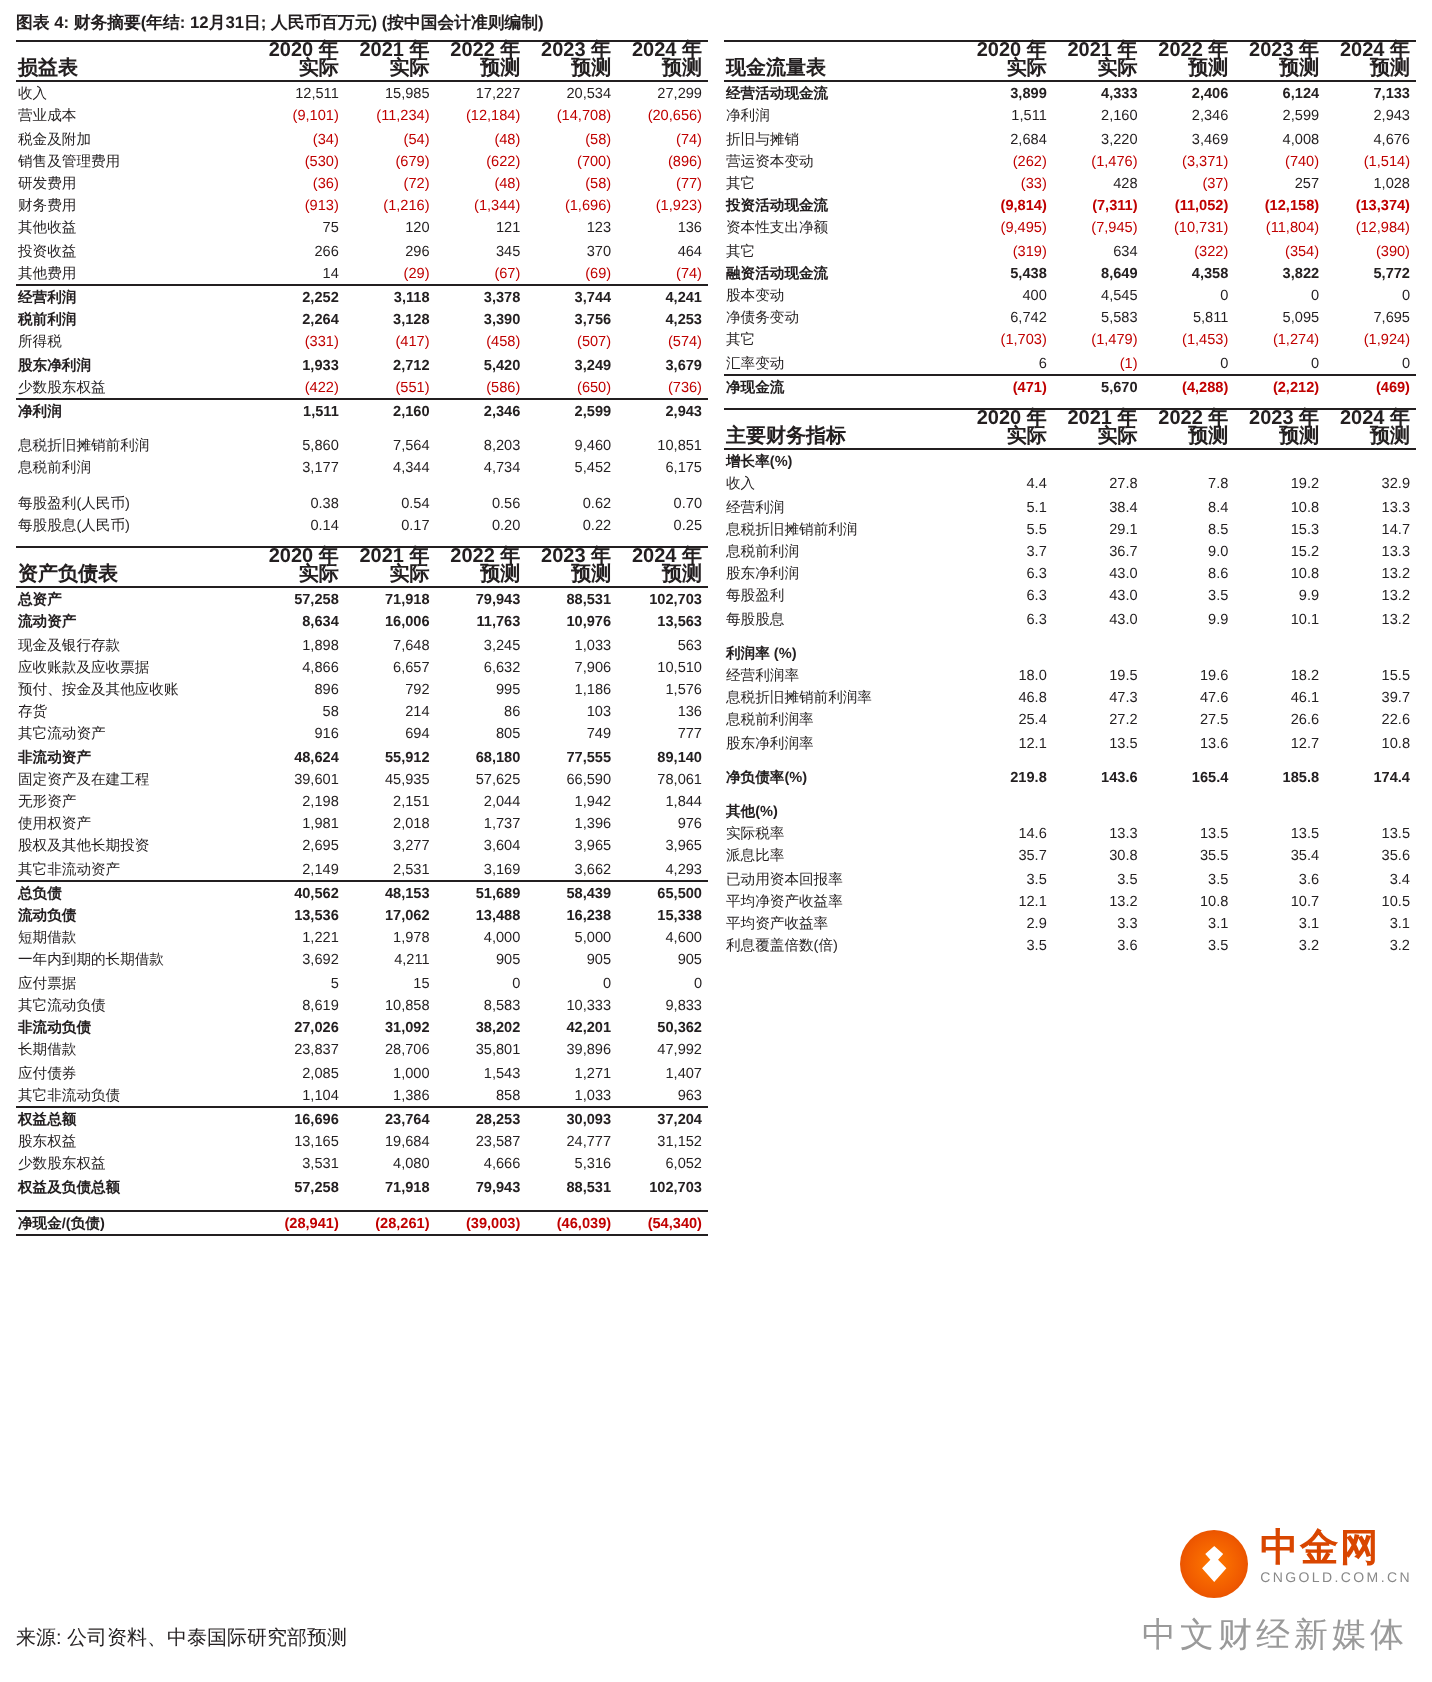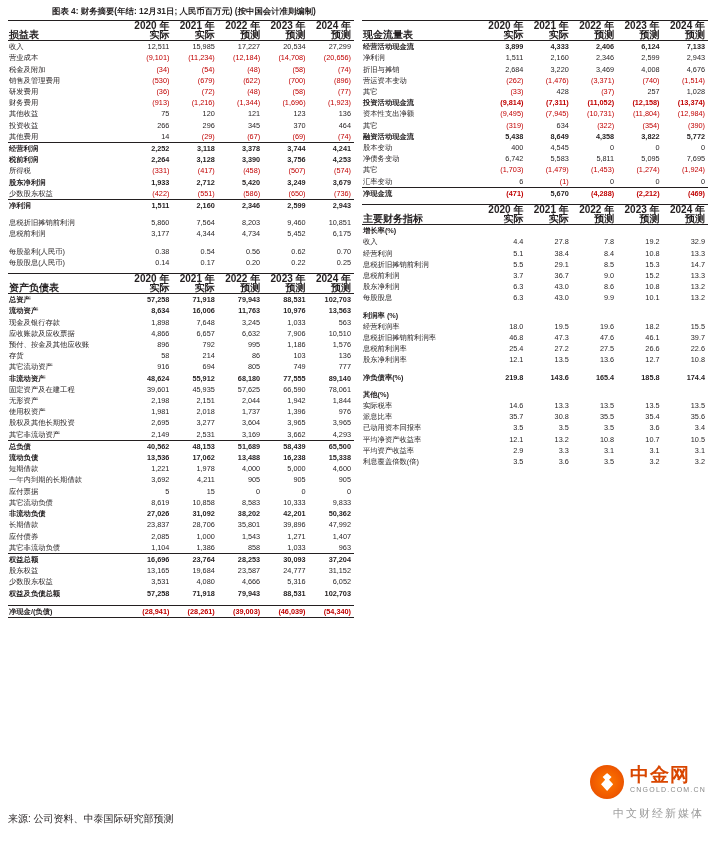--- a/index.html
+++ b/index.html
@@ -7,21 +7,21 @@
     width:716px;height:841px;
     background:#ffffff;
     font-family:"Liberation Sans","DejaVu Sans",sans-serif;
     font-size:7.4px;
     color:#231f20;
     position:relative;
     overflow:hidden;
   }
   .page{position:relative;width:716px;height:841px;}
   .caption{
-    position:absolute;left:8px;top:6px;font-size:8.4px;font-weight:bold;color:#231f20;margin-left:44px;
+    position:absolute;left:8px;top:6px;font-size:8.4px;font-weight:bold;color:#231f20;
   }
   .cols{position:absolute;left:8px;top:20px;width:700px;display:flex;gap:8px;}
   .col{width:346px;}
   table{border-collapse:collapse;width:100%;table-layout:fixed;}
   td,th{padding:0;font-size:7.3px;line-height:11.2px;vertical-align:bottom;}
   .hdr td{
     font-weight:bold;font-size:10px;line-height:8.6px;
     border-top:1.6px solid #231f20;border-bottom:0.8px solid #231f20;
     padding-top:1px;padding-bottom:1px;
   }
@@ -42,21 +42,21 @@
   }
   .logo-mark:before{
     content:"";position:absolute;left:9px;top:8px;width:16px;height:18px;
     border-radius:50% 50% 45% 45%;
     background:#ffffff;
     clip-path:polygon(50% 0%,78% 22%,62% 38%,88% 62%,50% 100%,12% 62%,38% 38%,22% 22%);
   }
   .logo-text{line-height:1.1;}
   .logo-cn{font-size:19px;font-weight:bold;color:#d94600;letter-spacing:1px;}
   .logo-en{font-size:7px;color:#888;letter-spacing:1.2px;}
-  .slogan{position:absolute;right:12px;top:806px;font-size:11px;color:#9a9a9a;letter-spacing:2px;}
+  .slogan{position:absolute;right:12px;top:806px;font-size:17px;color:#9a9a9a;letter-spacing:2px;}
 </style>
 </head>
 <body>
 
 <div class="page">
 
   <div class="caption">图表 4: 财务摘要(年结: 12月31日; 人民币百万元) (按中国会计准则编制)</div>
 
   <div class="cols">
     <div class="col">
@@ -719,20 +719,28 @@
               <td class="num">9.0</td>
               <td class="num">15.2</td>
               <td class="num">13.3</td>
             </tr>
             <tr>
               <td class="lbl">股东净利润</td>
               <td class="num">6.3</td>
               <td class="num">43.0</td>
               <td class="num">8.6</td>
               <td class="num">10.8</td>
+              <td class="num">13.2</td>
+            </tr>
+            <tr>
+              <td class="lbl">每股盈利</td>
+              <td class="num">6.3</td>
+              <td class="num">43.0</td>
+              <td class="num">3.5</td>
+              <td class="num">9.9</td>
               <td class="num">13.2</td>
             </tr>
             <tr>
               <td class="lbl">每股股息</td>
               <td class="num">6.3</td>
               <td class="num">43.0</td>
               <td class="num">9.9</td>
               <td class="num">10.1</td>
               <td class="num">13.2</td>
             </tr>

